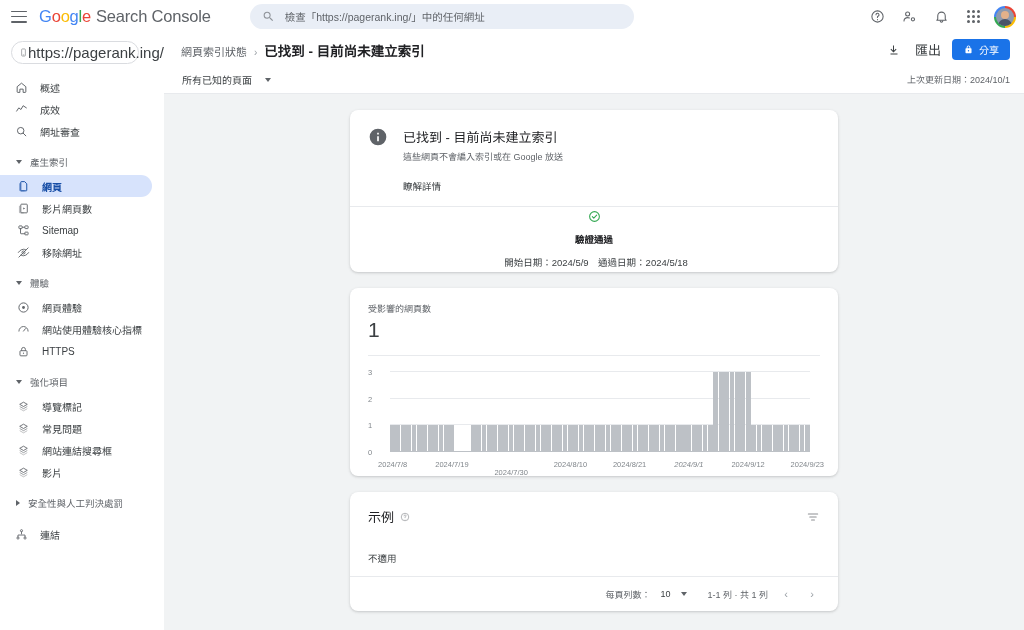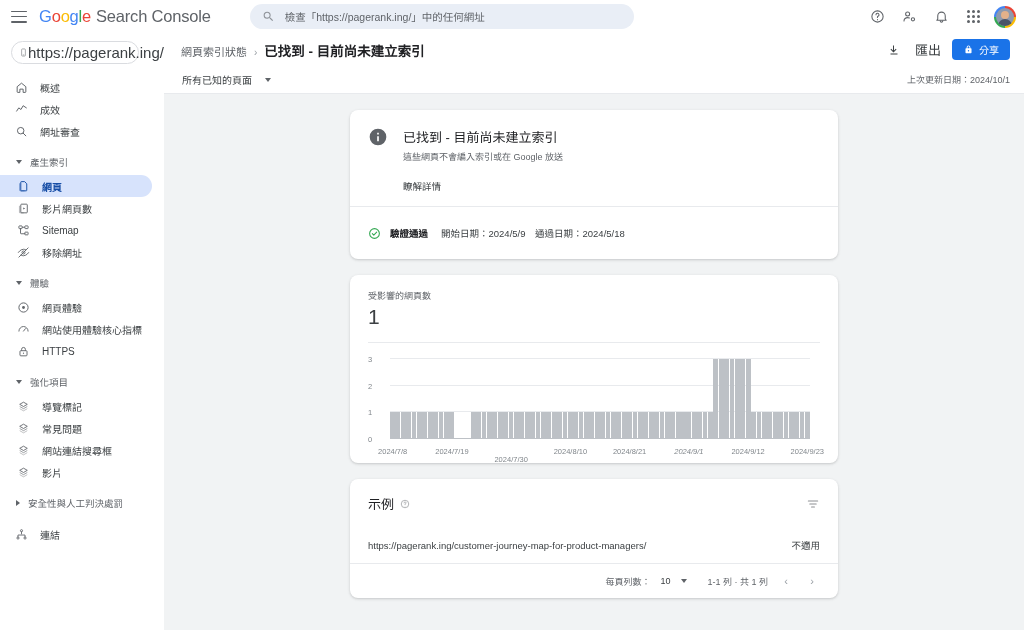--- a/index.html
+++ b/index.html
@@ -137,21 +137,21 @@
   }
 
   
   .status-top { display: flex; padding: 17px 18px 13px 18px; }
   .status-icon { width: 20px; height: 20px; flex: none; margin-right: 15px; }
   .status-title { font-size: 13px; color: #202124; margin-bottom: 4px; }
   .status-sub { font-size: 9px; color: #5f6368; }
   .status-link { font-size: 9.5px; color: #3c4043; margin-top: 16px; cursor: pointer; }
   .status-foot {
     border-top: 1px solid #e8eaed;
-    display: flex; align-items: center; padding: 19px 18px; gap: 9px;
+    display: flex; align-items: center; padding: 3px 18px; gap: 9px; flex-direction: column;
   }
   .check-icon { width: 13px; height: 13px; flex: none; }
   .valid-label { font-size: 9.5px; color: #202124; font-weight: bold; }
   .date-label { font-size: 9.5px; color: #3c4043; margin-left: 4px; }
 
   
   .chart-head { padding: 14px 18px 0 18px; }
   .chart-metric-label { font-size: 9px; color: #5f6368; }
   .chart-metric-value { font-size: 21px; color: #3c4043; font-weight: 300; margin-top: 3px; }
   .chart-sep { border-top: 1px solid #e8eaed; margin-top: 13px; }
@@ -624,21 +624,20 @@
               <path d="M9.7 9.4a2.4 2.4 0 113.2 2.3c-.6.3-.9.8-.9 1.5v.3" stroke-linecap="round"></path>
               <circle cx="12" cy="17" r=".9" fill="#5f6368" stroke="none"></circle>
             </svg>
           <svg class="filter-icon" viewBox="0 0 24 24" fill="none" stroke="#5f6368" stroke-width="1.8" stroke-linecap="round">
               <line x1="4" y1="7" x2="20" y2="7"></line>
               <line x1="6.5" y1="12" x2="17.5" y2="12"></line>
               <line x1="9.5" y1="17" x2="14.5" y2="17"></line>
             </svg>
         </div>
         <div class="tbl-row">
-          <span class="td-url">https://pagerank.ing/customer-journey-map-for-product-managers/</span>
           <span class="td-date">不適用</span>
         </div>
         <div class="pager">
           <span>每頁列數：</span>
           <span class="rows-select">
             <span>10</span>
             <span class="caret"></span>
           </span>
           <span class="pg-range">1-1 列 · 共 1 列</span>
           <span class="pg-btn">‹</span>

